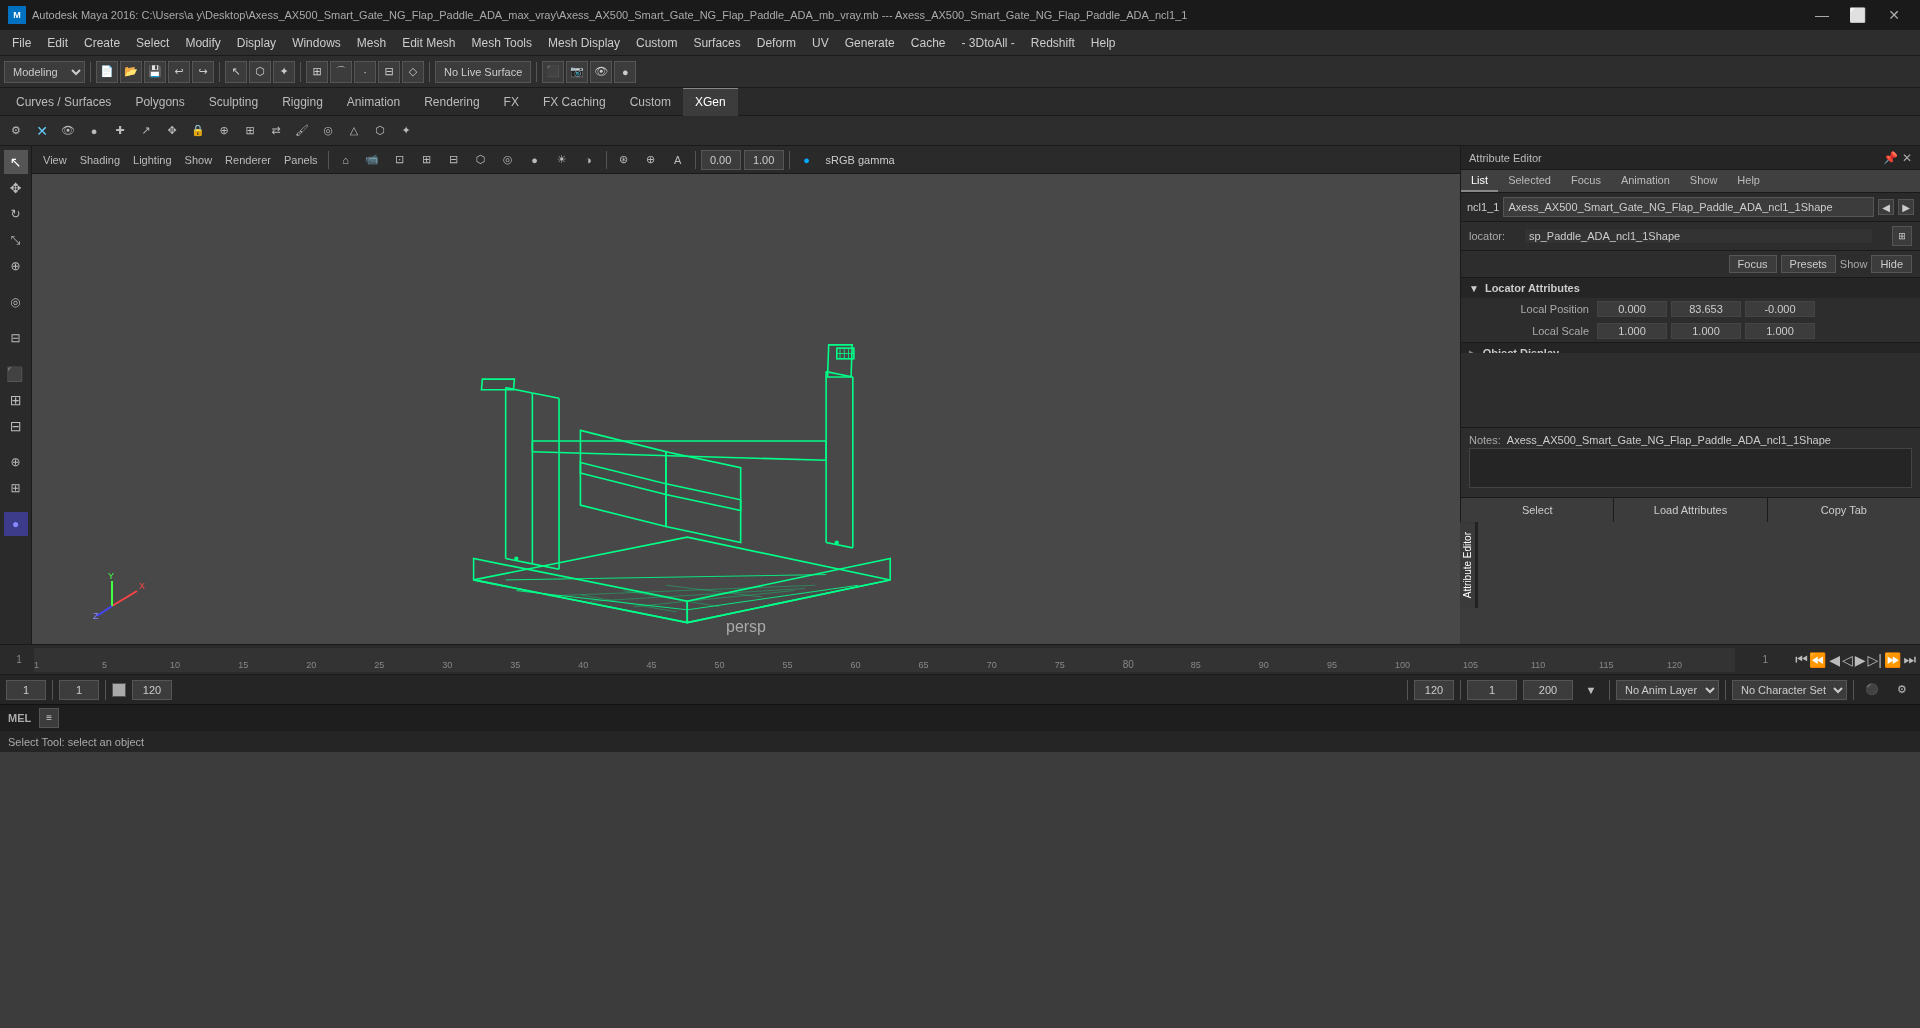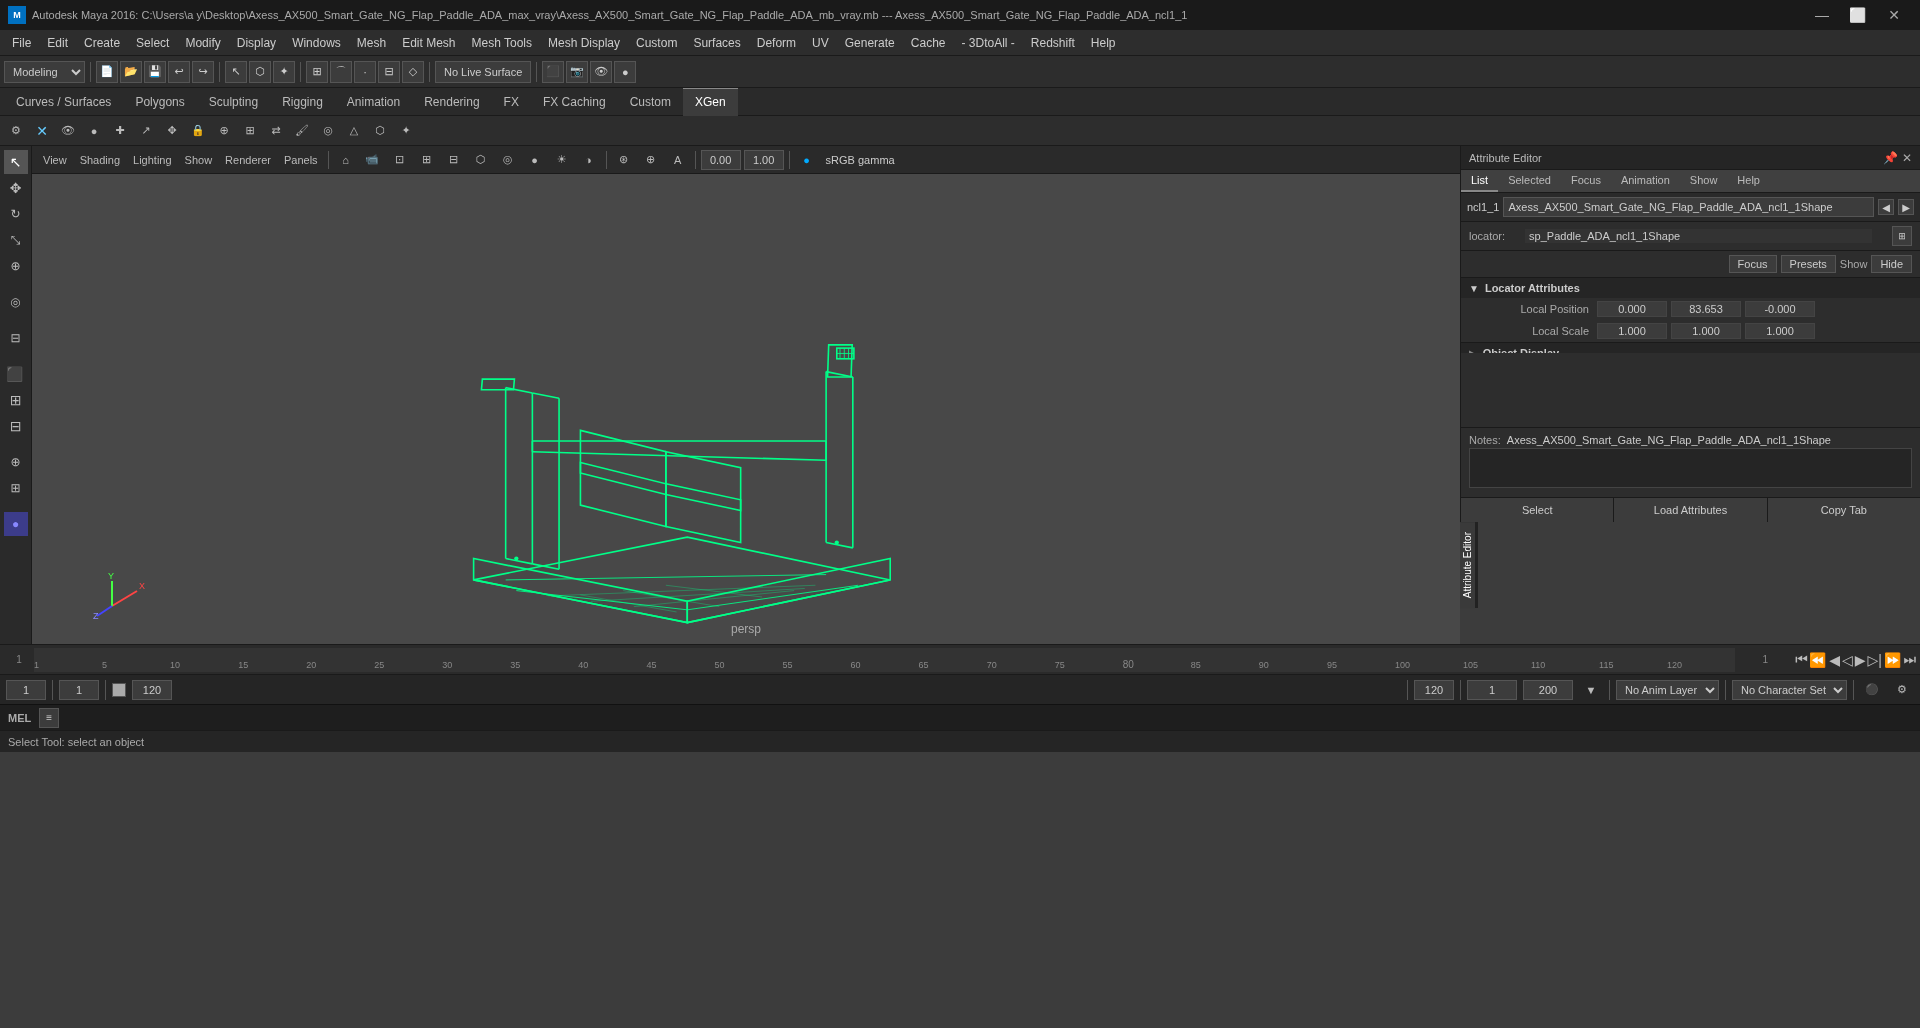--- a/index.html
+++ b/index.html
@@ -36,21 +36,21 @@
     
     #main { display: flex; flex-direction: row; height: calc(1028px - 30px - 26px - 32px - 28px - 30px - 30px - 26px - 34px); }
 
     
     #left-toolbar { width: 32px; background: #2a2a2a; display: flex; flex-direction: column; align-items: center; padding: 4px 0; gap: 2px; border-right: 1px solid #1a1a1a; }
     .lt-btn { width: 24px; height: 24px; background: transparent; border: none; color: #bbb; cursor: pointer; display: flex; align-items: center; justify-content: center; font-size: 12px; }
     .lt-btn.active { background: #555; color: #fff; }
 
     
     #viewport { flex: 1; background: #484848; position: relative; overflow: hidden; }
-    #viewport-label { position: absolute; bottom: 8px; left: 50%; transform: translateX(-50%); color: #aaa; font-size: 12px; pointer-events: none; }
+    #viewport-label { position: absolute; bottom: 8px; left: 50%; transform: translateX(-50%); color: #aaa; font-size: 16px; pointer-events: none; }
     #axis-indicator { position: absolute; bottom: 20px; left: 60px; }
 
     
     #viewport-3d { position: absolute; top: 0; left: 0; right: 0; bottom: 0; }
 
     
     #attr-editor { width: 460px; background: #2d2d2d; border-left: 1px solid #1a1a1a; display: flex; flex-direction: column; }
     #attr-editor-header { background: #252525; height: 24px; display: flex; align-items: center; justify-content: space-between; padding: 0 8px; border-bottom: 1px solid #1a1a1a; font-size: 11px; color: #bbb; }
     #attr-editor-tabs { display: flex; background: #404040; border-bottom: 1px solid #1a1a1a; }
     .ae-tab { padding: 4px 10px; font-size: 11px; color: #bbb; cursor: pointer; }

